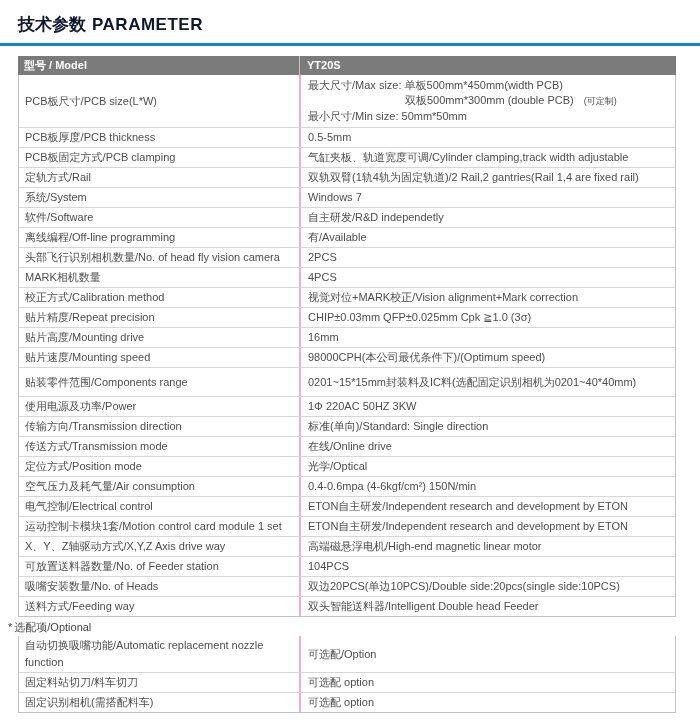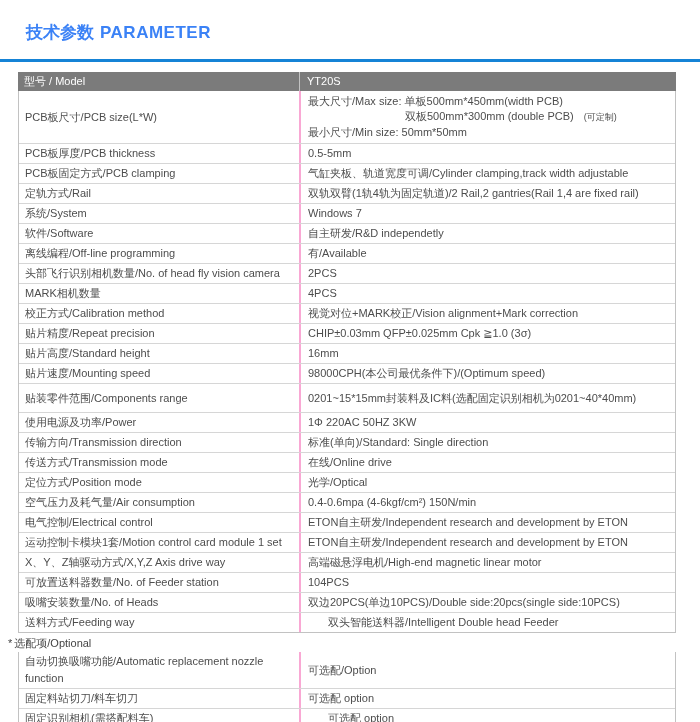--- a/index.html
+++ b/index.html
@@ -3,39 +3,39 @@
 <meta charset="utf-8">
 <style>
   * { box-sizing: border-box; }
   html, body { margin:0; padding:0; }
   body {
     width:700px; height:722px; overflow:hidden; background:#ffffff;
     font-family:"Liberation Sans","DejaVu Sans",sans-serif;
     -webkit-font-smoothing:antialiased;
   }
   .titlebar h1 {
-    margin:8px; padding:13px 0 7px 18px;
-    font-size:17px; font-weight:bold; color:#3b82f6;
+    margin:0; padding:13px 0 7px 18px;
+    font-size:17px; font-weight:bold; color:#0f172a;
   }
   .titlebar h1 .t-en { margin-left:6px; letter-spacing:0.5px; }
   .accent-rule { height:3px; background:#1583d6; width:100%; }
 
   .spec-table { width:658px; margin-left:18px; }
   .spec-table.main { margin-top:10px; }
 
   .thead {
     display:flex; background:#7b7b7b; color:#ffffff;
-    font-weight:normal; font-size:11px; height:19px; line-height:19px;
+    font-weight:bold; font-size:11px; height:19px; line-height:19px;
   }
   .thead .h-label { width:282px; padding-left:6px; border-right:1px solid rgba(255,255,255,0.55); }
   .thead .h-value { flex:1; padding-left:7px; }
 
   .tbody { border:1px solid #c2c2c2; border-top:none; background:#fff; }
   .trow { display:flex; align-items:center; border-bottom:1px solid #d6d6d6; min-height:17px; }
-  .tbody .trow:last-child { border-bottom:none;gap:20px; }
+  .tbody .trow:last-child { border-bottom:none; }
   .trow.tall { min-height:29px;justify-content:space-between; }
   .trow.pcb { min-height:46px; }
 
   .cell { font-size:11px; color:#4d4d4d; line-height:17px; }
   .label-cell {
     width:282px; padding:1px 4px 1px 6px;
     border-right:2px solid #f9a8d4;
     align-self:stretch; display:flex; align-items:center;
   }
   .value-cell { flex:1; padding:1px 4px 1px 7px; }
@@ -110,21 +110,21 @@
         </div>
         <div class="trow">
           <div class="cell label-cell">校正方式/Calibration method</div>
           <div class="cell value-cell">视觉对位+MARK校正/Vision alignment+Mark correction</div>
         </div>
         <div class="trow">
           <div class="cell label-cell">贴片精度/Repeat precision</div>
           <div class="cell value-cell">CHIP±0.03mm  QFP±0.025mm   Cpk ≧1.0 (3σ)</div>
         </div>
         <div class="trow">
-          <div class="cell label-cell">贴片高度/Standard height</div>
+          <div class="cell label-cell">贴片高度/Mounting drive</div>
           <div class="cell value-cell">16mm</div>
         </div>
         <div class="trow">
           <div class="cell label-cell">贴片速度/Mounting speed</div>
           <div class="cell value-cell">98000CPH(本公司最优条件下)/(Optimum speed)</div>
         </div>
         <div class="trow tall">
           <div class="cell label-cell">贴装零件范围/Components range</div>
           <div class="cell value-cell">0201~15*15mm封装料及IC料(选配固定识别相机为0201~40*40mm)</div>
         </div>

